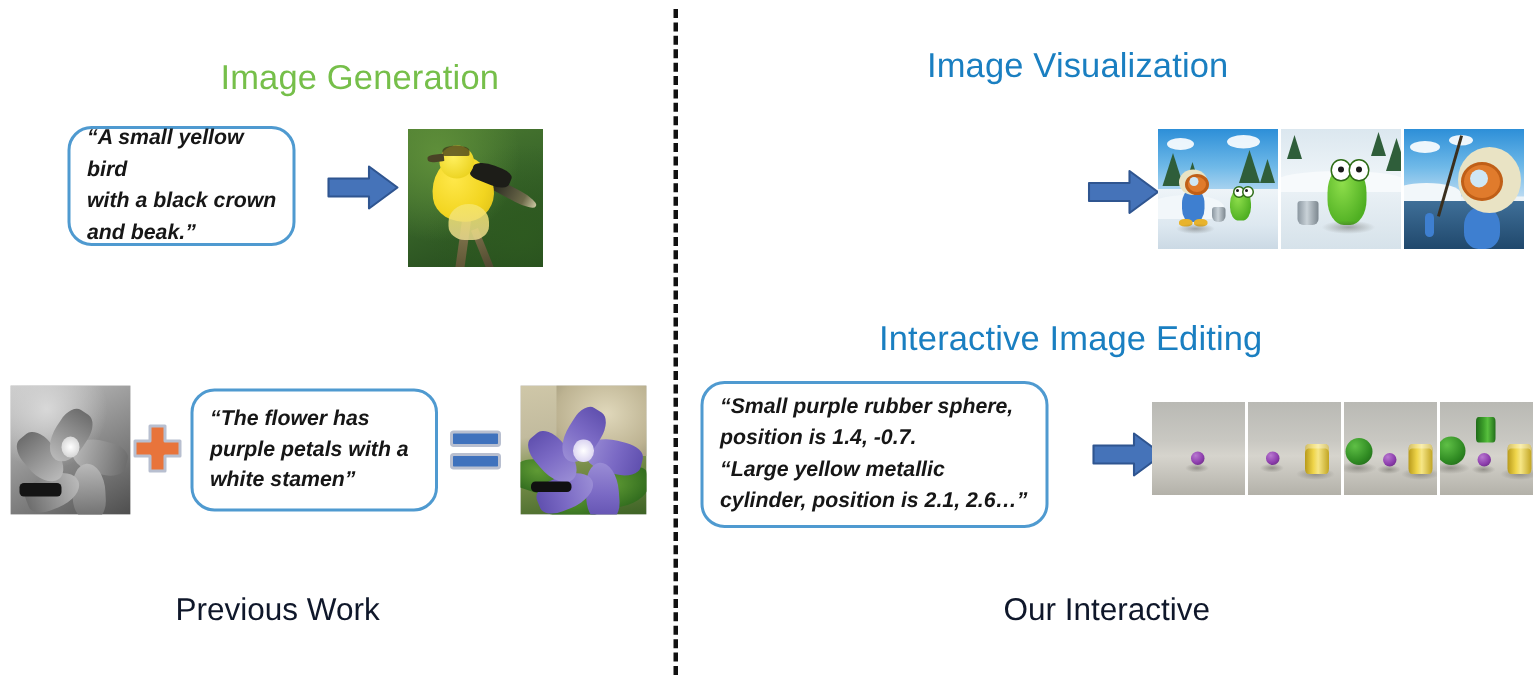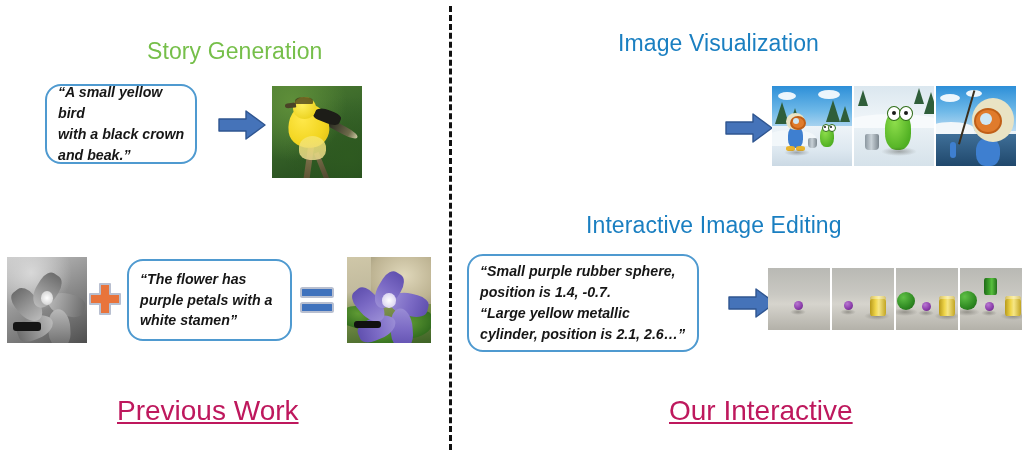--- a/index.html
+++ b/index.html
@@ -36,25 +36,24 @@
     letter-spacing: 0.1px;
     white-space: nowrap;
     font-family: "Liberation Sans", sans-serif;
   }
   .heading.green { color: #76bf4a; }
   .heading.blue  { color: #1a7fc1; }
 
   
   .caption {
     position: absolute;
-    font-size: 28px;
-    color: #be185d;
+    font-size: 21px;
+    color: #0f172a;
     white-space: nowrap;
     font-family: "Liberation Sans", sans-serif;
-    text-decoration: underline;
   }
 
   
   .bubble {
     position: absolute;
     box-sizing: border-box;
     border: 2px solid #4f9ad0;
     border-radius: 16px;
     background: #ffffff;
     display: flex;
@@ -302,21 +301,21 @@
     border-radius: 50%;
   }
 </style>
 </head>
 <body>
 
 <div id="figure">
 
   <div class="divider"></div>
 
-  <div class="heading green" style="left:147px; top:38px;">Story Generation</div>
+  <div class="heading green" style="left:147px; top:38px;">Image Generation</div>
 
   <div class="bubble" style="left:45px; top:84px; width:152px; height:80px;">
     <div class="bubble-text">“A small yellow bird
 with a black crown
 and beak.”</div>
   </div>
 
   <div class="arrow" style="left:218px; top:109px;">
     <svg width="48" height="32" viewBox="0 0 48 32">
       <polygon points="1,10 28,10 28,2 47,16 28,30 28,22 1,22" fill="#4573b9" stroke="#2f5590" stroke-width="1.4" stroke-linejoin="round"></polygon>

